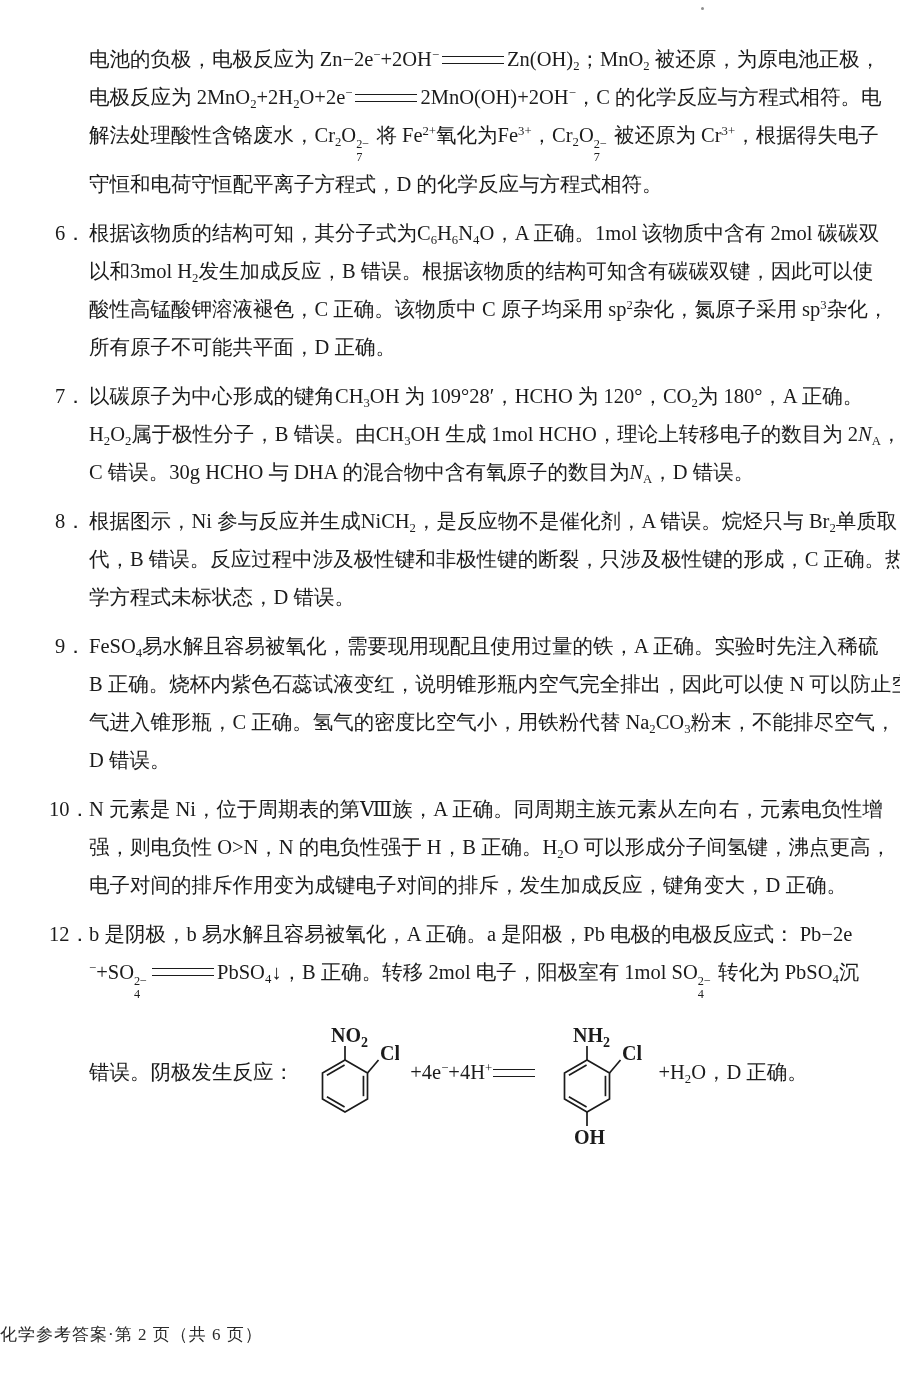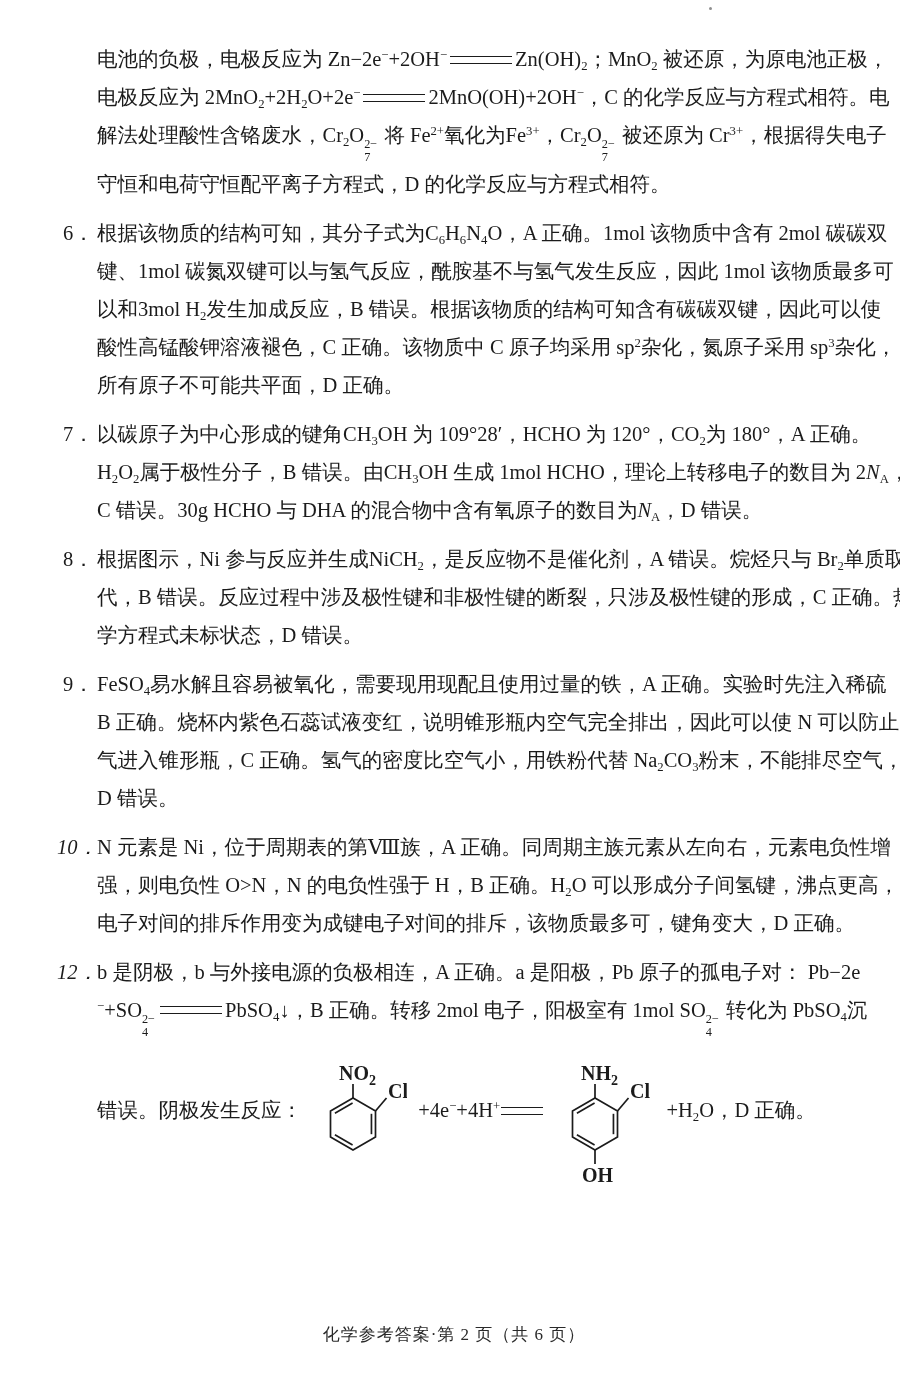--- a/index.html
+++ b/index.html
@@ -4,37 +4,37 @@
 <style>
   html,body{margin:0;padding:0;}
   body{
     width:900px;height:1380px;
     background:#ffffff;
     font-family:"Liberation Serif","DejaVu Serif",serif;
     color:#1b1b1b;
     position:relative;
     overflow:hidden;
   }
-  .page{position:absolute;inset:0;margin-left:8px;}
+  .page{position:absolute;inset:0;}
   .content{
     position:absolute;top:40px;left:0;right:0;
     padding:0 48px 0 0;
   }
   .para{
     position:relative;
     padding-left:89px;
     margin-bottom:11px;
     font-size:20.5px;
   }
   .num{
     position:absolute;left:55px;top:0;
     line-height:38px;
     white-space:nowrap;
   }
-  .num.wide{left:49px;font-style:italic;}
+  .num.wide{left:49px;}
   .line{
     line-height:38px;
     text-align:justify;
     text-align-last:justify;
     white-space:nowrap;
   }
   .line.last{text-align-last:left;}
   .line.structline{
     line-height:150px;
     text-align-last:left;
@@ -74,21 +74,20 @@
   .svgt{
     font-family:"Liberation Serif","DejaVu Serif",serif;
     font-size:20px;
     font-weight:bold;
     fill:#1b1b1b;
   }
   .svgsub{font-size:14px;}
   .footer{
     position:absolute;
     bottom:34px;left:0;right:0;
-    text-align:center;
     font-size:17px;
     color:#2a2a2a;
     letter-spacing:1px;
   }
   .speck{
     position:absolute;
     left:701px;top:7px;
     width:3px;height:3px;
     border-radius:50%;
     background:#8f8f8f;
@@ -109,21 +108,20 @@
             <span>7</span>
           </span> 将 Fe<sup>2+</sup>氧化为Fe<sup>3+</sup>，Cr<sub>2</sub>O<span class="ss">
             <span>2−</span>
             <span>7</span>
           </span> 被还原为 Cr<sup>3+</sup>，根据得失电子</div>
         <div class="line last">守恒和电荷守恒配平离子方程式，D 的化学反应与方程式相符。</div>
       </div>
       <div class="para">
         <span class="num">6．</span>
         <div class="line">根据该物质的结构可知，其分子式为C<sub>6</sub>H<sub>6</sub>N<sub>4</sub>O，A 正确。1mol 该物质中含有 2mol 碳碳双</div>
-        <div class="line">键、1mol 碳氮双键可以与氢气反应，酰胺基不与氢气发生反应，因此 1mol 该物质最多可</div>
         <div class="line">以和3mol H<sub>2</sub>发生加成反应，B 错误。根据该物质的结构可知含有碳碳双键，因此可以使</div>
         <div class="line">酸性高锰酸钾溶液褪色，C 正确。该物质中 C 原子均采用 sp<sup>2</sup>杂化，氮原子采用 sp<sup>3</sup>杂化，</div>
         <div class="line last">所有原子不可能共平面，D 正确。</div>
       </div>
       <div class="para">
         <span class="num">7．</span>
         <div class="line">以碳原子为中心形成的键角CH<sub>3</sub>OH 为 109°28′，HCHO 为 120°，CO<sub>2</sub>为 180°，A 正确。</div>
         <div class="line">H<sub>2</sub>O<sub>2</sub>属于极性分子，B 错误。由CH<sub>3</sub>OH 生成 1mol HCHO，理论上转移电子的数目为 2<i>N</i><sub>A</sub>，</div>
         <div class="line last">C 错误。30g HCHO 与 DHA 的混合物中含有氧原子的数目为<i>N</i><sub>A</sub>，D 错误。</div>
       </div>
@@ -137,25 +135,25 @@
         <span class="num">9．</span>
         <div class="line">FeSO<sub>4</sub>易水解且容易被氧化，需要现用现配且使用过量的铁，A 正确。实验时先注入稀硫</div>
         <div class="line">B 正确。烧杯内紫色石蕊试液变红，说明锥形瓶内空气完全排出，因此可以使 N 可以防止空</div>
         <div class="line">气进入锥形瓶，C 正确。氢气的密度比空气小，用铁粉代替 Na<sub>2</sub>CO<sub>3</sub>粉末，不能排尽空气，</div>
         <div class="line last">D 错误。</div>
       </div>
       <div class="para">
         <span class="num wide">10．</span>
         <div class="line">N 元素是 Ni，位于周期表的第Ⅷ族，A 正确。同周期主族元素从左向右，元素电负性增</div>
         <div class="line">强，则电负性 O&gt;N，N 的电负性强于 H，B 正确。H<sub>2</sub>O 可以形成分子间氢键，沸点更高，</div>
-        <div class="line last">电子对间的排斥作用变为成键电子对间的排斥，该物质最多可，键角变大，D 正确。</div>
+        <div class="line last">电子对间的排斥作用变为成键电子对间的排斥，发生加成反应，键角变大，D 正确。</div>
       </div>
       <div class="para">
         <span class="num wide">12．</span>
-        <div class="line">b 是阴极，b 与外接电源的负极相连，A 正确。a 是阳极，Pb 原子的孤电子对： Pb−2e</div>
+        <div class="line">b 是阴极，b 易水解且容易被氧化，A 正确。a 是阳极，Pb 电极的电极反应式： Pb−2e</div>
         <div class="line"><sup>−</sup>+SO<span class="ss">
             <span>2−</span>
             <span>4</span>
           </span><span class="eq"></span>PbSO<sub>4</sub>↓，B 正确。转移 2mol 电子，阳极室有 1mol SO<span class="ss">
             <span>2−</span>
             <span>4</span>
           </span> 转化为 PbSO<sub>4</sub>沉</div>
         <div class="line last structline">错误。阴极发生反应：
   <svg class="ring" width="94" height="150" viewBox="0 0 94 150">
     <g stroke="#1b1b1b" stroke-width="1.7" fill="none">

